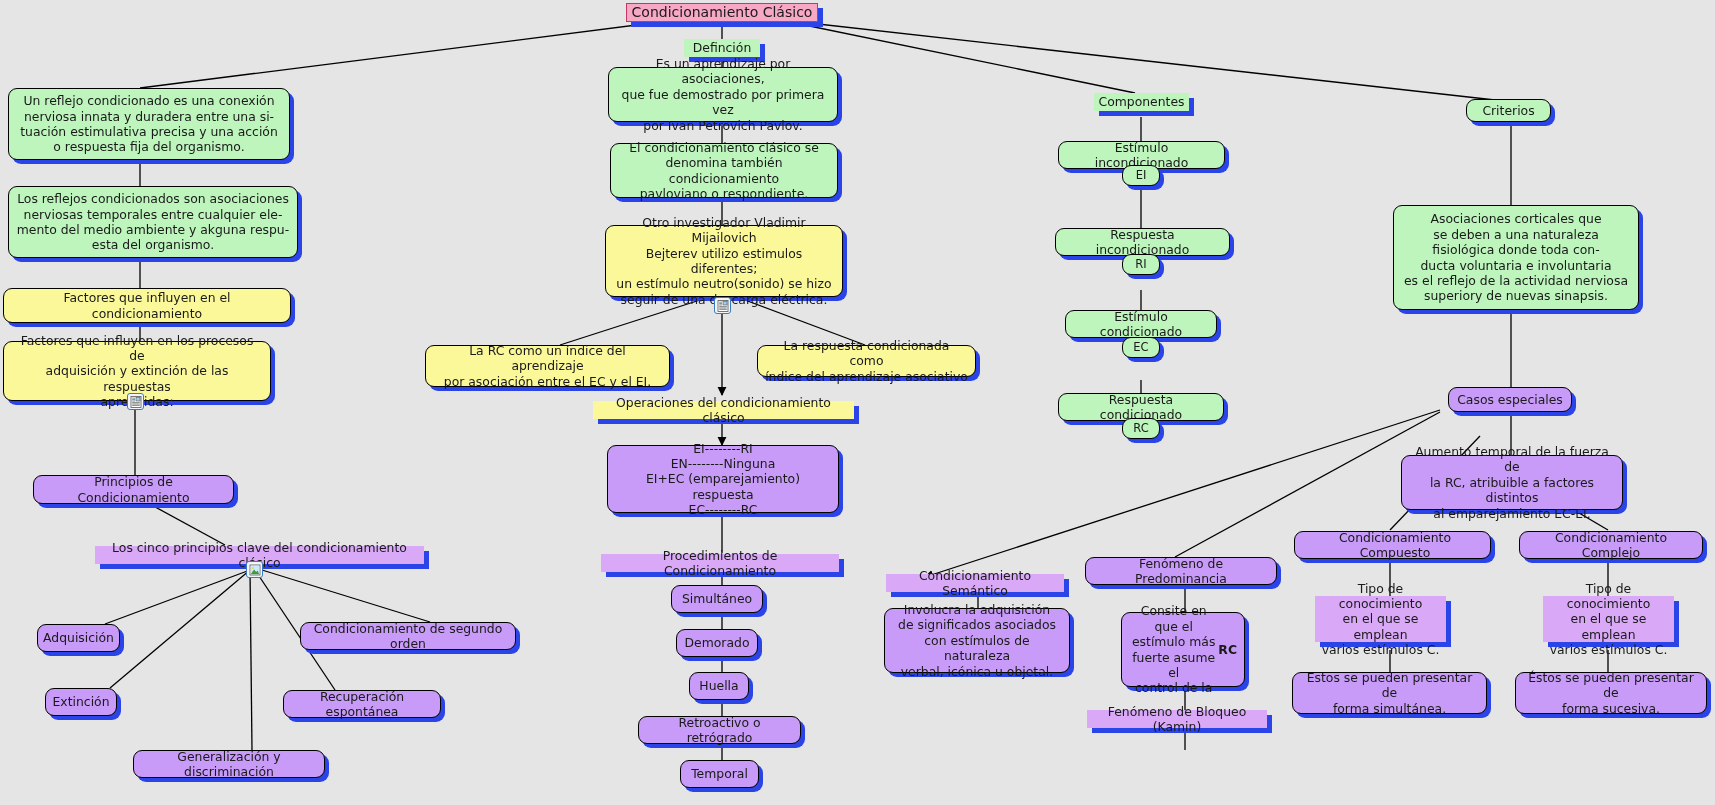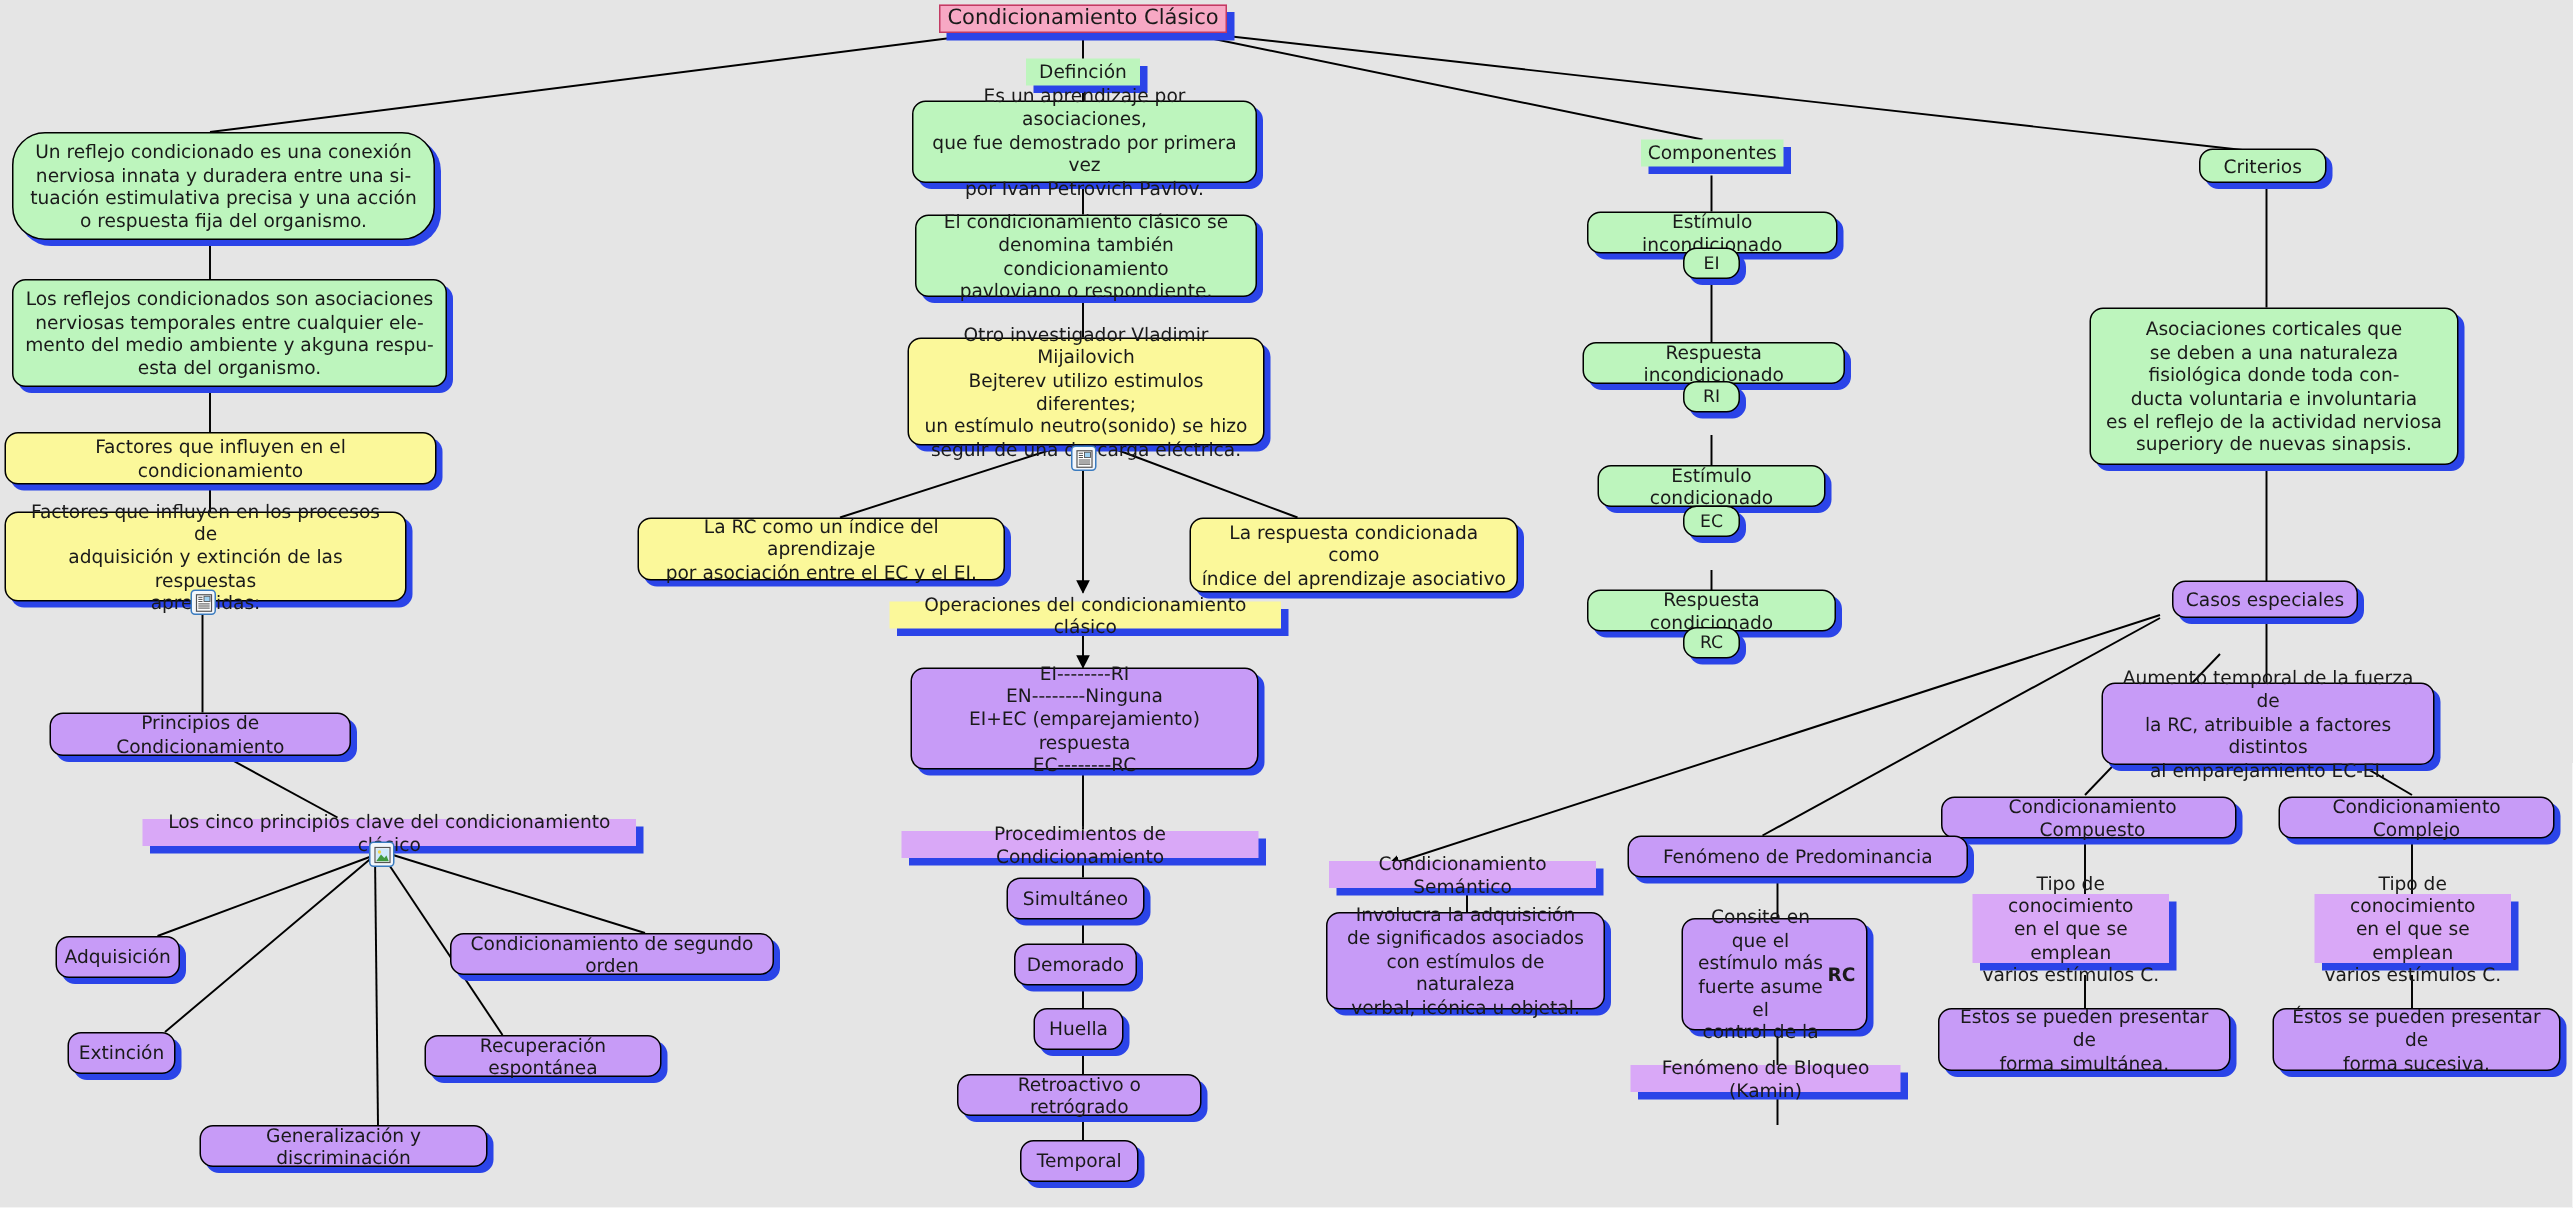--- a/index.html
+++ b/index.html
@@ -169,39 +169,39 @@
           <line x1="2.2" y1="6.6" x2="9.8" y2="6.6"></line>
         <line x1="2.2" y1="8" x2="9.8" y2="8"></line>
           <line x1="2.2" y1="9.4" x2="9.8" y2="9.4"></line>
       </g>
     </svg>
   </div>
 
   <div class="node yellow" style="left:425px;top:345px;width:245px;height:42px;">La RC como un índice del aprendizaje
 por asociación entre el EC y el EI.</div>
 
-  <div class="node yellow" style="left:757px;top:345px;width:219px;height:50px;margin-left:36px;">La respuesta condicionada como
+  <div class="node yellow" style="left:757px;top:345px;width:219px;height:32px;">La respuesta condicionada como
 índice del aprendizaje asociativo</div>
 
   <div class="flat yellow" style="left:593px;top:401px;width:261px;height:18px;">Operaciones del condicionamiento clásico</div>
 
   <div class="node purple" style="left:607px;top:445px;width:232px;height:68px;">EI--------RI
 EN--------Ninguna
 EI+EC (emparejamiento) respuesta
 EC--------RC</div>
 
   <div class="flat purple" style="left:601px;top:554px;width:238px;height:18px;">Procedimientos de Condicionamiento</div>
 
   <div class="node purple" style="left:671px;top:585px;width:92px;height:28px;">Simultáneo</div>
   <div class="node purple" style="left:676px;top:629px;width:82px;height:28px;">Demorado</div>
   <div class="node purple" style="left:689px;top:672px;width:60px;height:28px;">Huella</div>
   <div class="node purple" style="left:638px;top:716px;width:163px;height:28px;">Retroactivo o retrógrado</div>
   <div class="node purple" style="left:680px;top:760px;width:79px;height:28px;">Temporal</div>
 
-  <div class="node green" style="left:8px;top:88px;width:282px;height:72px;border-radius:22px;">Un reflejo condicionado es una conexión
+  <div class="node green" style="left:8px;top:88px;width:282px;height:72px;">Un reflejo condicionado es una conexión
 nerviosa innata y duradera entre una si-
 tuación estimulativa precisa y una acción
 o respuesta fija del organismo.</div>
 
   <div class="node green" style="left:8px;top:186px;width:290px;height:72px;">Los reflejos condicionados son asociaciones
 nerviosas temporales entre cualquier ele-
 mento del medio ambiente y akguna respu-
 esta del organismo.</div>
 
   <div class="node yellow" style="left:3px;top:288px;width:288px;height:35px;">Factores que influyen en el condicionamiento</div>
@@ -291,21 +291,21 @@
   <div class="node purple" style="left:1515px;top:672px;width:192px;height:42px;">Éstos se pueden presentar de
 forma sucesiva.</div>
 
   <div class="flat purple" style="left:886px;top:574px;width:178px;height:18px;">Condicionamiento Semántico</div>
 
   <div class="node purple" style="left:884px;top:608px;width:186px;height:65px;">Involucra la adquisición
 de significados asociados
 con estímulos de naturaleza
 verbal, icónica u objetal.</div>
 
-  <div class="node purple" style="left:1085px;top:557px;width:227px;height:28px;">Fenómeno de Predominancia</div>
+  <div class="node purple" style="left:1085px;top:557px;width:192px;height:28px;">Fenómeno de Predominancia</div>
 
   <div class="node purple" style="left:1121px;top:612px;width:124px;height:75px;">
     <span>Consite en que el
 estímulo más
 fuerte asume el
 control de la </span><span class="bold">RC</span>
   </div>
 
   <div class="flat purple" style="left:1087px;top:710px;width:180px;height:18px;">Fenómeno de Bloqueo (Kamin)</div>
 

